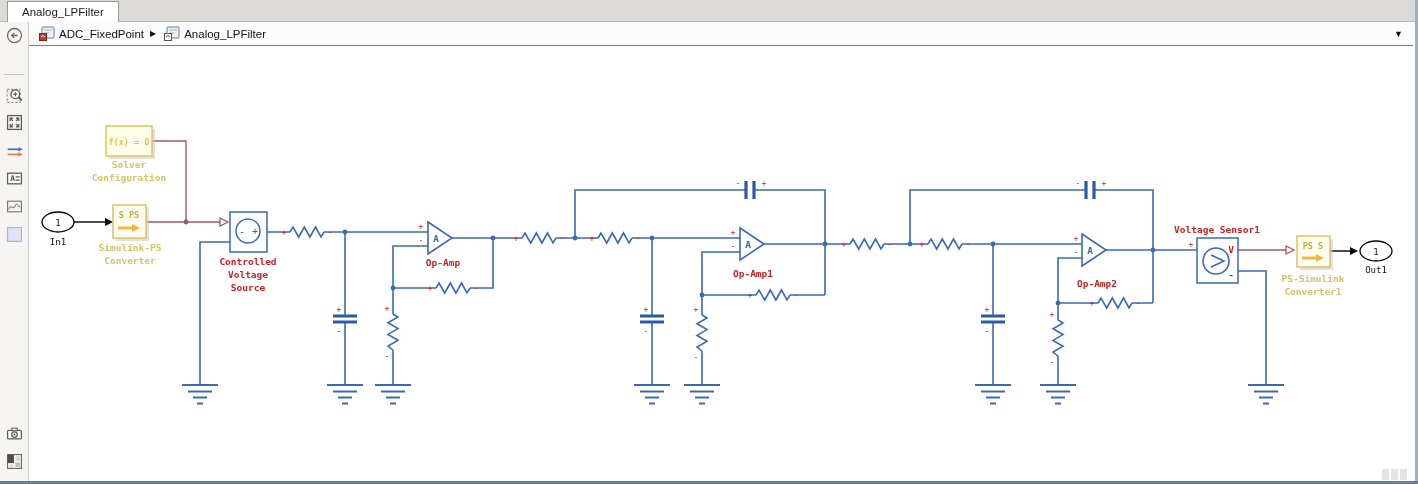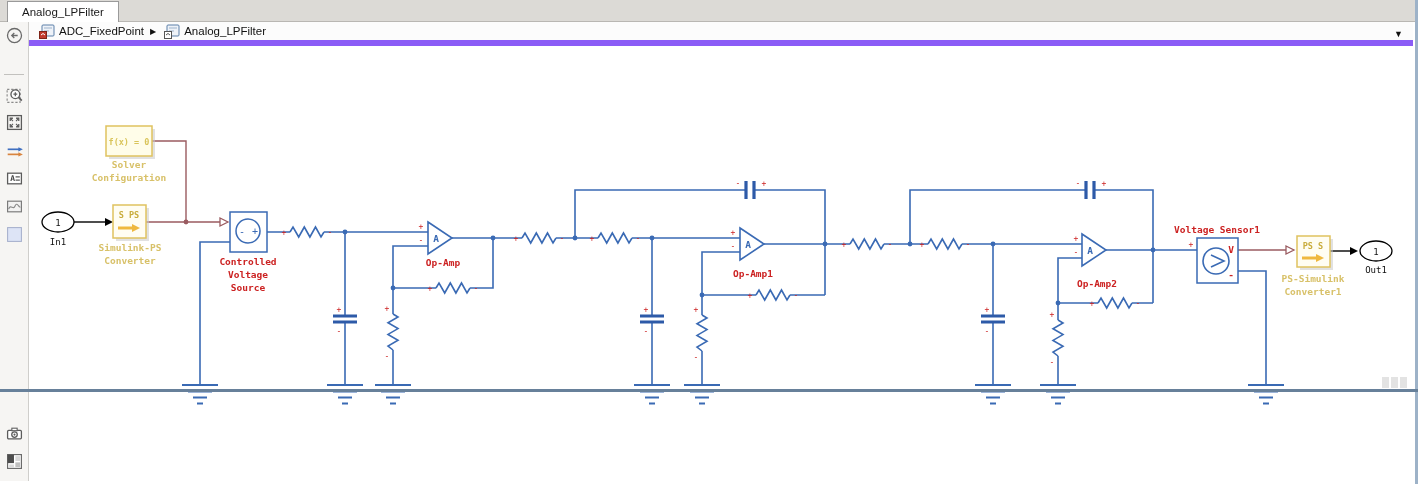--- a/index.html
+++ b/index.html
@@ -1,29 +1,29 @@
 <!DOCTYPE html>
 <html><head>
 <meta charset="utf-8">
 <style>
   * { margin:0; padding:0; box-sizing:border-box; }
   html,body { width:1418px; height:484px; overflow:hidden;
     font-family:"Liberation Sans", sans-serif; background:#fff; }
-  #app { position:relative; width:1418px; height:392px; background:#fff; }
+  #app { position:relative; width:1418px; height:484px; background:#fff; }
 
   
   #tabstrip { position:absolute; left:0; top:0; width:1418px; height:22px;
     background:#dcdad6; border-bottom:1px solid #b9b7b3; }
   #tab { position:absolute; left:7px; top:1px; height:21px; padding:0 14px;
     background:#fff; border:1px solid #9a9a9a; border-bottom:none;
     font-size:11.5px; color:#1a1a1a; display:flex; align-items:center; z-index:5; }
 
   
   #crumbbar { position:absolute; left:29px; top:22px; width:1384px; height:24px;
-    background:#fcfcfc; border-bottom:6px solid #8b5cf6; display:flex;
+    background:#fcfcfc; border-bottom:1px solid #8b5cf6; display:flex;
     align-items:center; padding-left:8px; z-index:4; }
   .crumb-ico { width:16px; height:15px; margin:0 4px 0 2px; flex:0 0 auto; }
   .crumb-txt { font-size:11.5px; color:#111; }
   .crumb-sep { font-size:8px; color:#111; margin:0 6px; }
   #crumb-dd { position:absolute; right:10px; top:7px; font-size:9px; color:#111;
     cursor:pointer; }
 
   
   #rail { position:absolute; left:0; top:22px; width:29px; height:459px;
     background:#f6f5f3; border-right:1px solid #cfcecb; z-index:4; }

